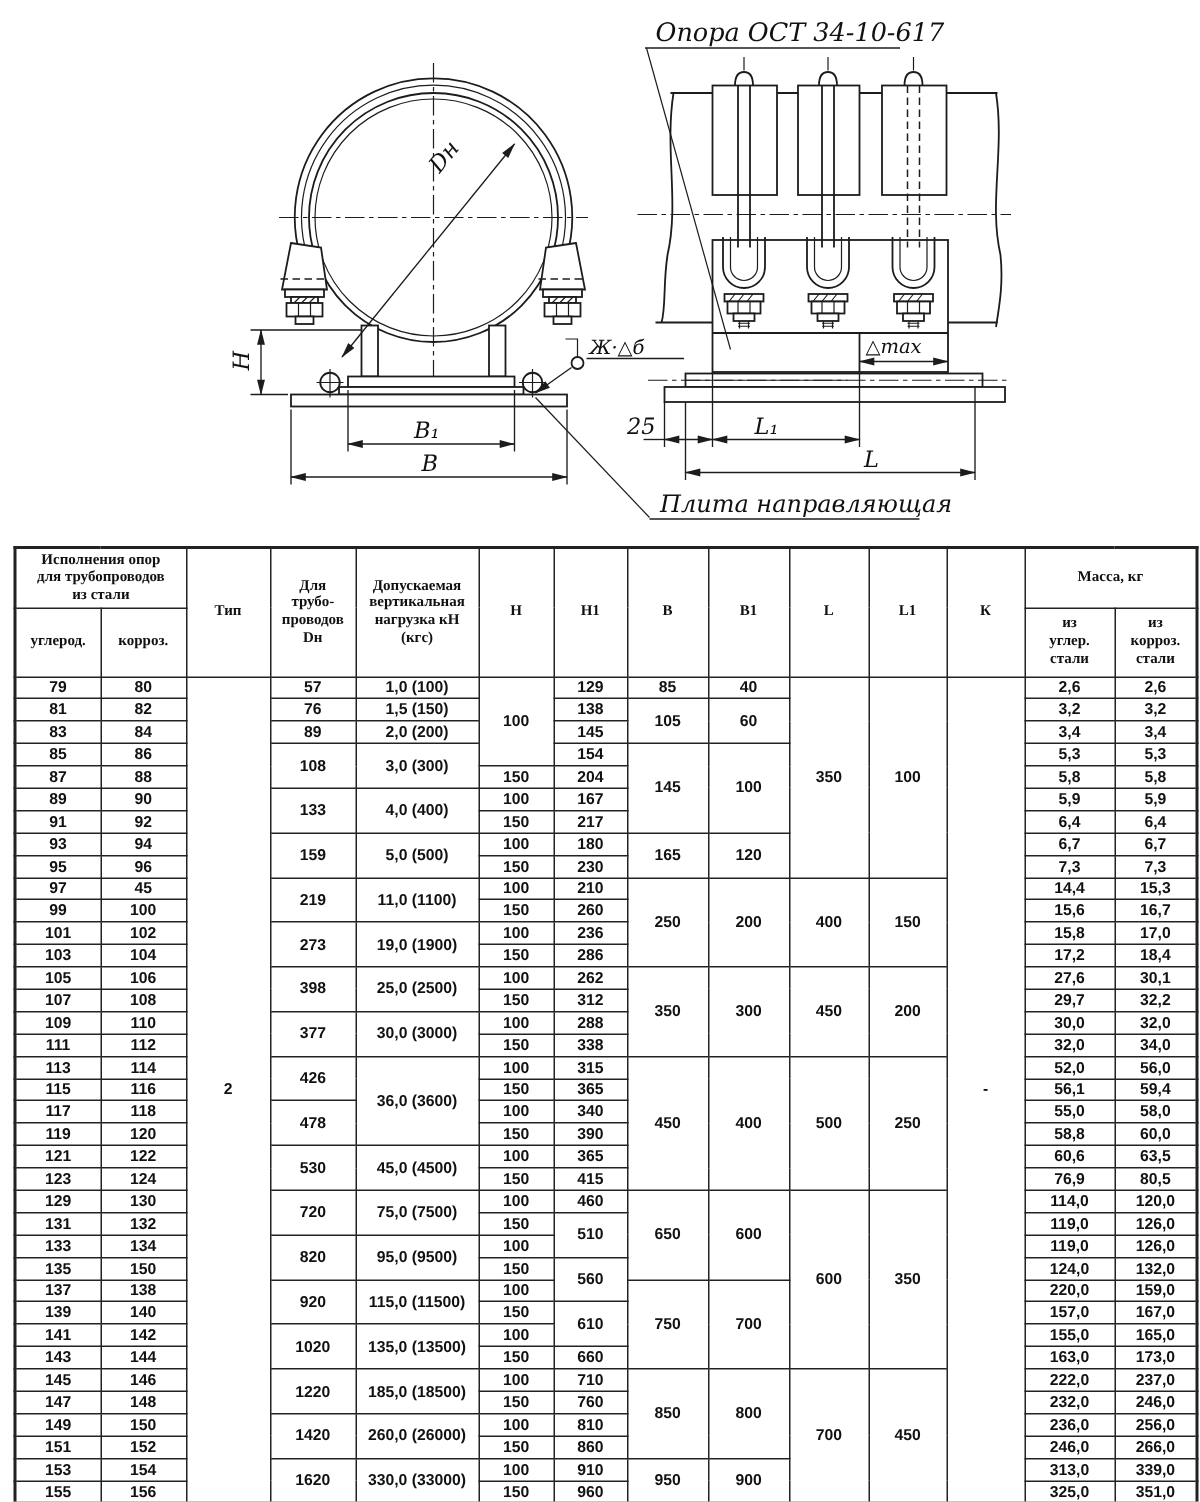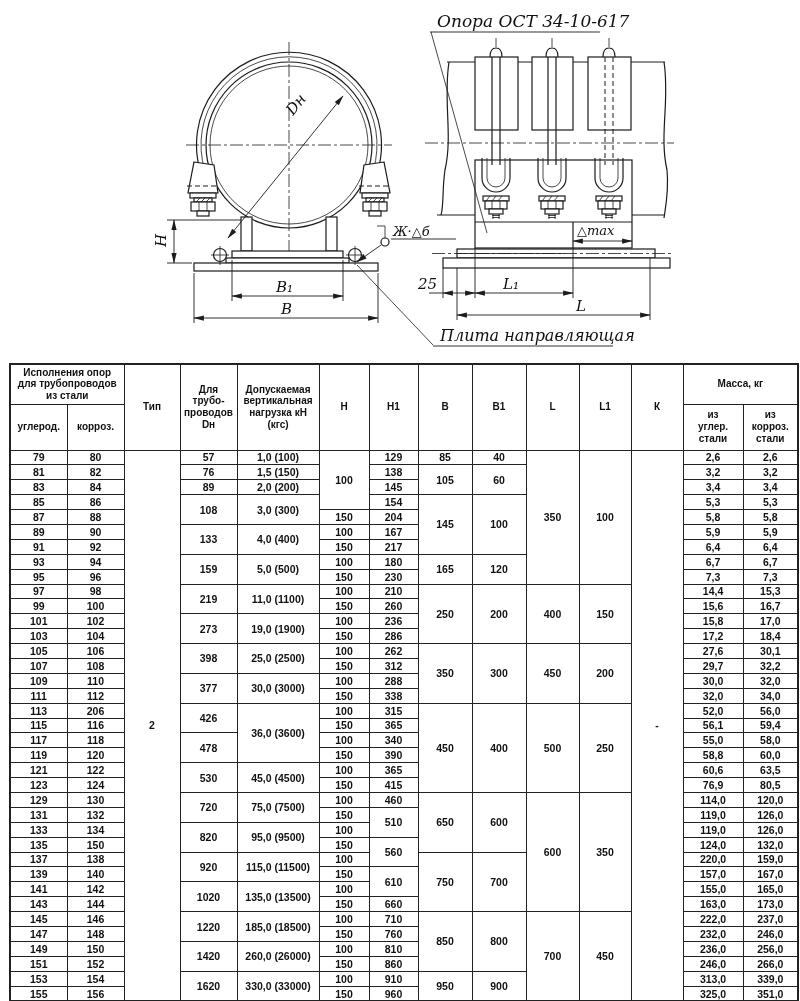--- a/index.html
+++ b/index.html
@@ -14,21 +14,21 @@
   .dimln{stroke:#1c1c1c;stroke-width:.9;fill:none;}
   .dimtxt{font:italic 15px "DejaVu Serif",serif;}
   .dimtxt-sm{font:italic 13px "DejaVu Serif",serif;}
   .callout{font:italic 16px "DejaVu Serif",serif;}
   .ttl{font:italic 17px "DejaVu Serif",serif;}
 
   table.spec{border-collapse:collapse;table-layout:fixed;width:788px;margin:2px 0 0 9px;
     border:2px solid #222;}
   table.spec th, table.spec td{border:1px solid #222;text-align:center;vertical-align:middle;
     padding:0;color:#111;}
-  table.spec th{font-weight:700;font-size:10px;line-height:1.18;white-space:pre-line;}
+  table.spec th{font-weight:700;font-size:10px;line-height:1.18;white-space:pre-line;font-family:Liberation Serif, serif;}
   table.spec td{font-weight:700;font-size:10.5px;line-height:12px;height:13.9px;}
   tr.hr1{height:40px;} tr.hr2{height:46px;}
 </style>
 </head>
 <body>
 
 <div class="page">
 
 <svg width="800" height="357" viewBox="0 0 800 357">
   <defs>
@@ -337,21 +337,21 @@
         <tr>
           <td>95</td>
           <td>96</td>
           <td>150</td>
           <td>230</td>
           <td>7,3</td>
           <td>7,3</td>
         </tr>
         <tr>
           <td>97</td>
-          <td>98</td>
+          <td>45</td>
           <td rowspan="2">219</td>
           <td rowspan="2">11,0 (1100)</td>
           <td>100</td>
           <td>210</td>
           <td rowspan="4">250</td>
           <td rowspan="4">200</td>
           <td rowspan="4">400</td>
           <td rowspan="4">150</td>
           <td>14,4</td>
           <td>15,3</td>
@@ -417,21 +417,21 @@
         <tr>
           <td>111</td>
           <td>112</td>
           <td>150</td>
           <td>338</td>
           <td>32,0</td>
           <td>34,0</td>
         </tr>
         <tr>
           <td>113</td>
-          <td>206</td>
+          <td>114</td>
           <td rowspan="2">426</td>
           <td rowspan="4">36,0 (3600)</td>
           <td>100</td>
           <td>315</td>
           <td rowspan="6">450</td>
           <td rowspan="6">400</td>
           <td rowspan="6">500</td>
           <td rowspan="6">250</td>
           <td>52,0</td>
           <td>56,0</td>

